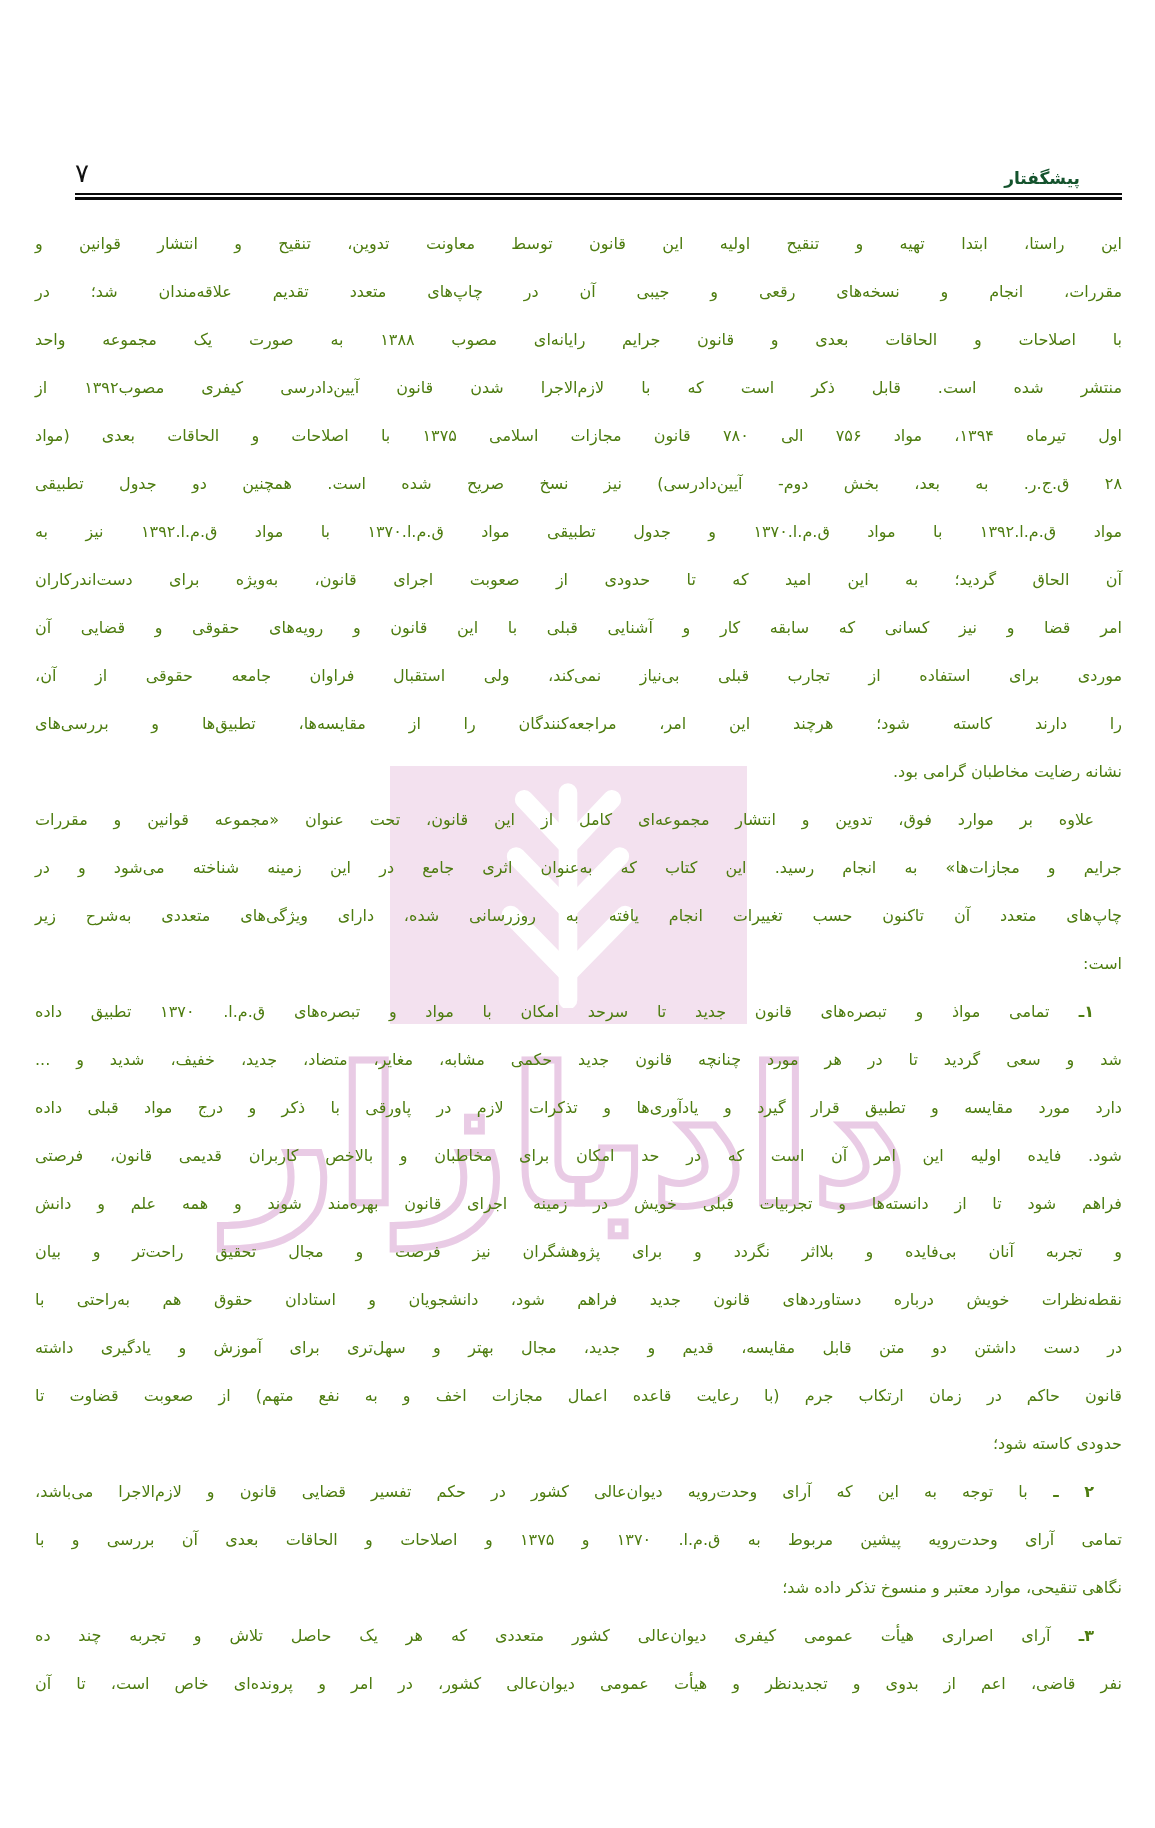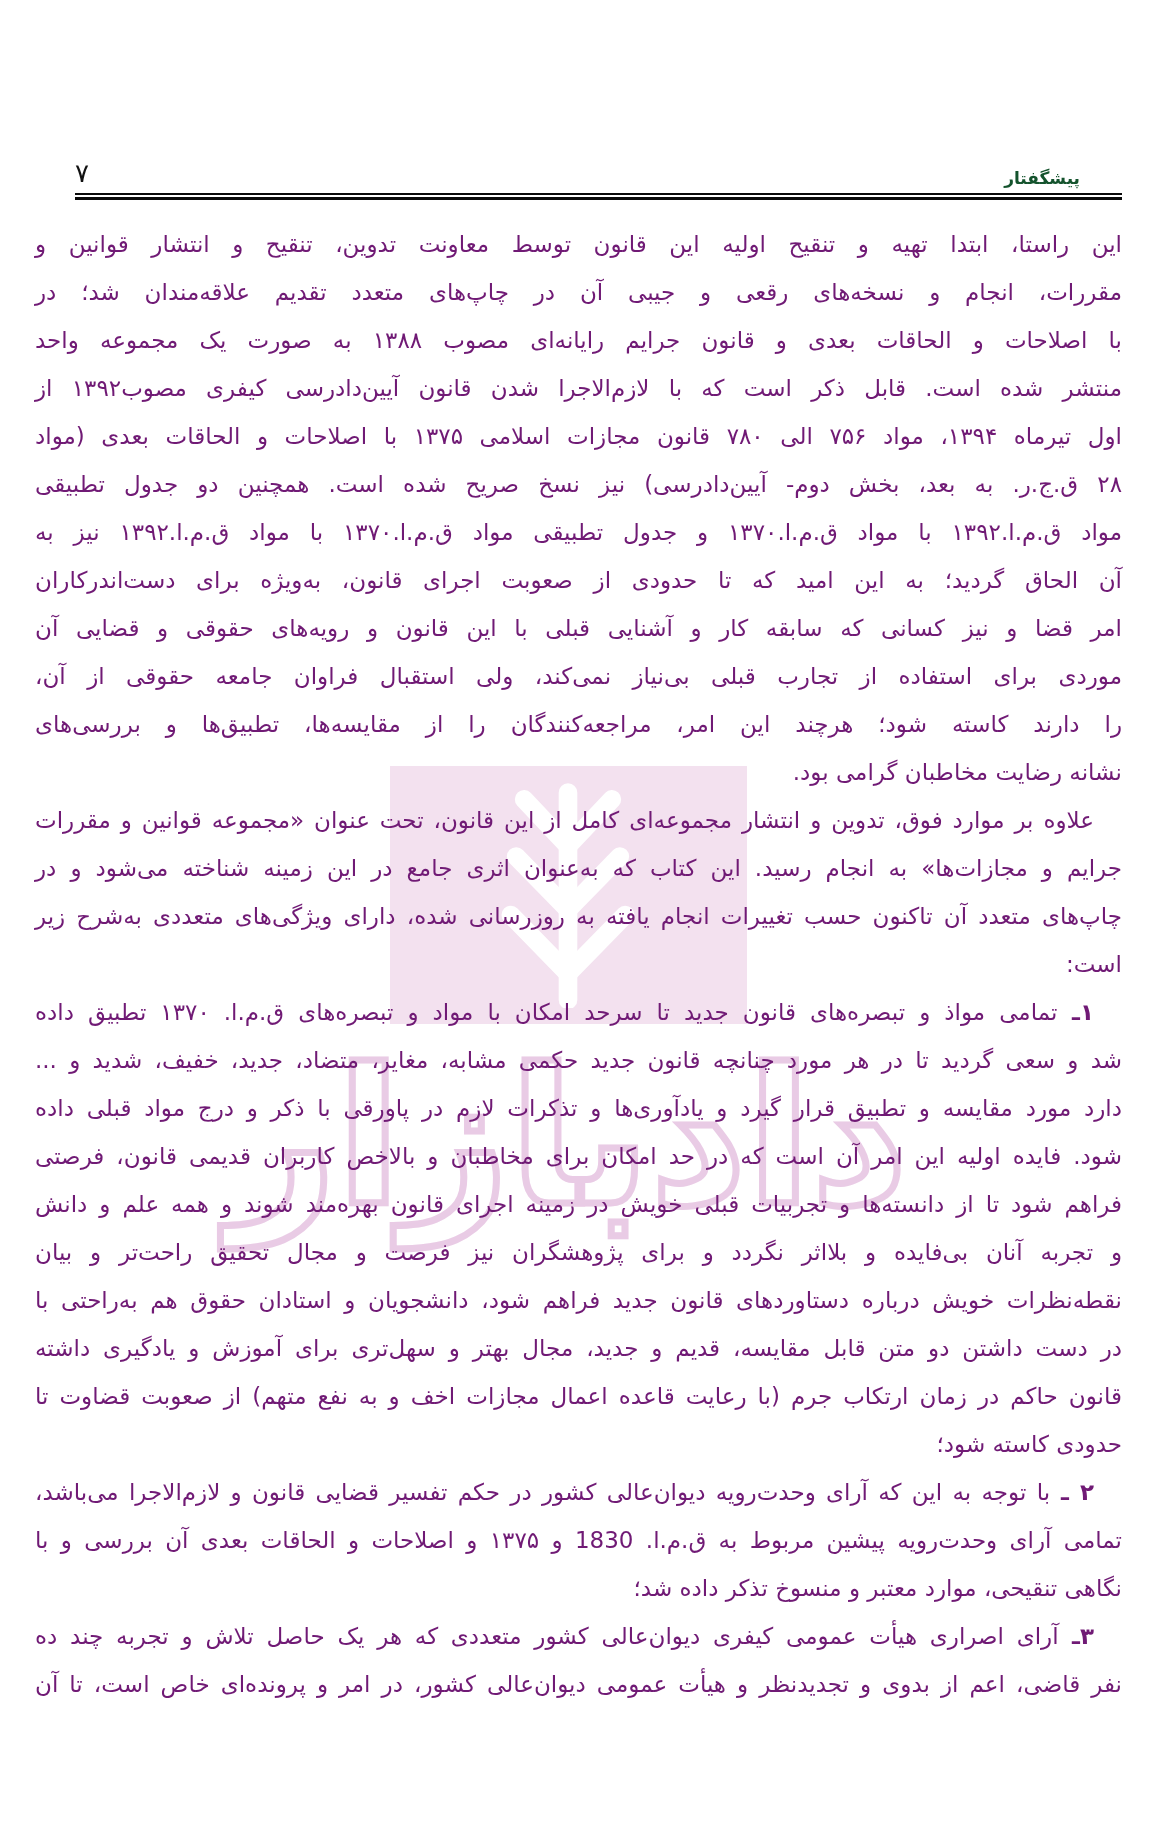--- a/index.html
+++ b/index.html
@@ -56,24 +56,24 @@
     line-height:240px;
     color:transparent;
     -webkit-text-stroke:7px var(--wm-stroke,#e9cbe5);
     white-space:nowrap;
     transform:translateY(-6px);
   }
   
   .bodytext{
     position:relative;z-index:1;
     margin:20px 33px 0 35px;
-    font-size:23px;
+    font-size:16px;
     line-height:48px;
     text-align:justify;
-    color:#701a75;
+    color:#4d7c0f;
   }
   .line{
     text-align:justify;
     text-align-last:justify;
     height:48px;
     overflow:visible;
   }
   .line.end{text-align-last:start;}
   .line.indent{padding-right:28px;}
   .lead{font-weight:bold;}
@@ -134,21 +134,21 @@
         <div class="line">شود. فایده اولیه این امر آن است که در حد امکان برای مخاطبان و بالاخص کاربران قدیمی قانون، فرصتی</div>
         <div class="line">فراهم شود تا از دانسته‌ها و تجربیات قبلی خویش در زمینه اجرای قانون بهره‌مند شوند و همه علم و دانش</div>
         <div class="line">و تجربه آنان بی‌فایده و بلااثر نگردد و برای پژوهشگران نیز فرصت و مجال تحقیق راحت‌تر و بیان</div>
         <div class="line">نقطه‌نظرات خویش درباره دستاوردهای قانون جدید فراهم شود، دانشجویان و استادان حقوق هم به‌راحتی با</div>
         <div class="line">در دست داشتن دو متن قابل مقایسه، قدیم و جدید، مجال بهتر و سهل‌تری برای آموزش و یادگیری داشته</div>
         <div class="line">قانون حاکم در زمان ارتکاب جرم (با رعایت قاعده اعمال مجازات اخف و به نفع متهم) از صعوبت قضاوت تا</div>
         <div class="line end">حدودی کاسته شود؛</div>
       </div>
       <div class="block">
         <div class="line indent"><b class="lead">۲ ـ </b>با توجه به این که آرای وحدت‌رویه دیوان‌عالی کشور در حکم تفسیر قضایی قانون و لازم‌الاجرا می‌باشد،</div>
-        <div class="line">تمامی آرای وحدت‌رویه پیشین مربوط به ق.م.ا. 1830 و ۱۳۷۵ و اصلاحات و الحاقات بعدی آن بررسی و با</div>
+        <div class="line">تمامی آرای وحدت‌رویه پیشین مربوط به ق.م.ا. ۱۳۷۰ و ۱۳۷۵ و اصلاحات و الحاقات بعدی آن بررسی و با</div>
         <div class="line end">نگاهی تنقیحی، موارد معتبر و منسوخ تذکر داده شد؛</div>
       </div>
       <div class="block">
         <div class="line indent"><b class="lead">۳ـ </b>آرای اصراری هیأت عمومی کیفری دیوان‌عالی کشور متعددی که هر یک حاصل تلاش و تجربه چند ده</div>
         <div class="line">نفر قاضی، اعم از بدوی و تجدیدنظر و هیأت عمومی دیوان‌عالی کشور، در امر و پرونده‌ای خاص است، تا آن</div>
       </div>
     </main>
 
 </div>
 

